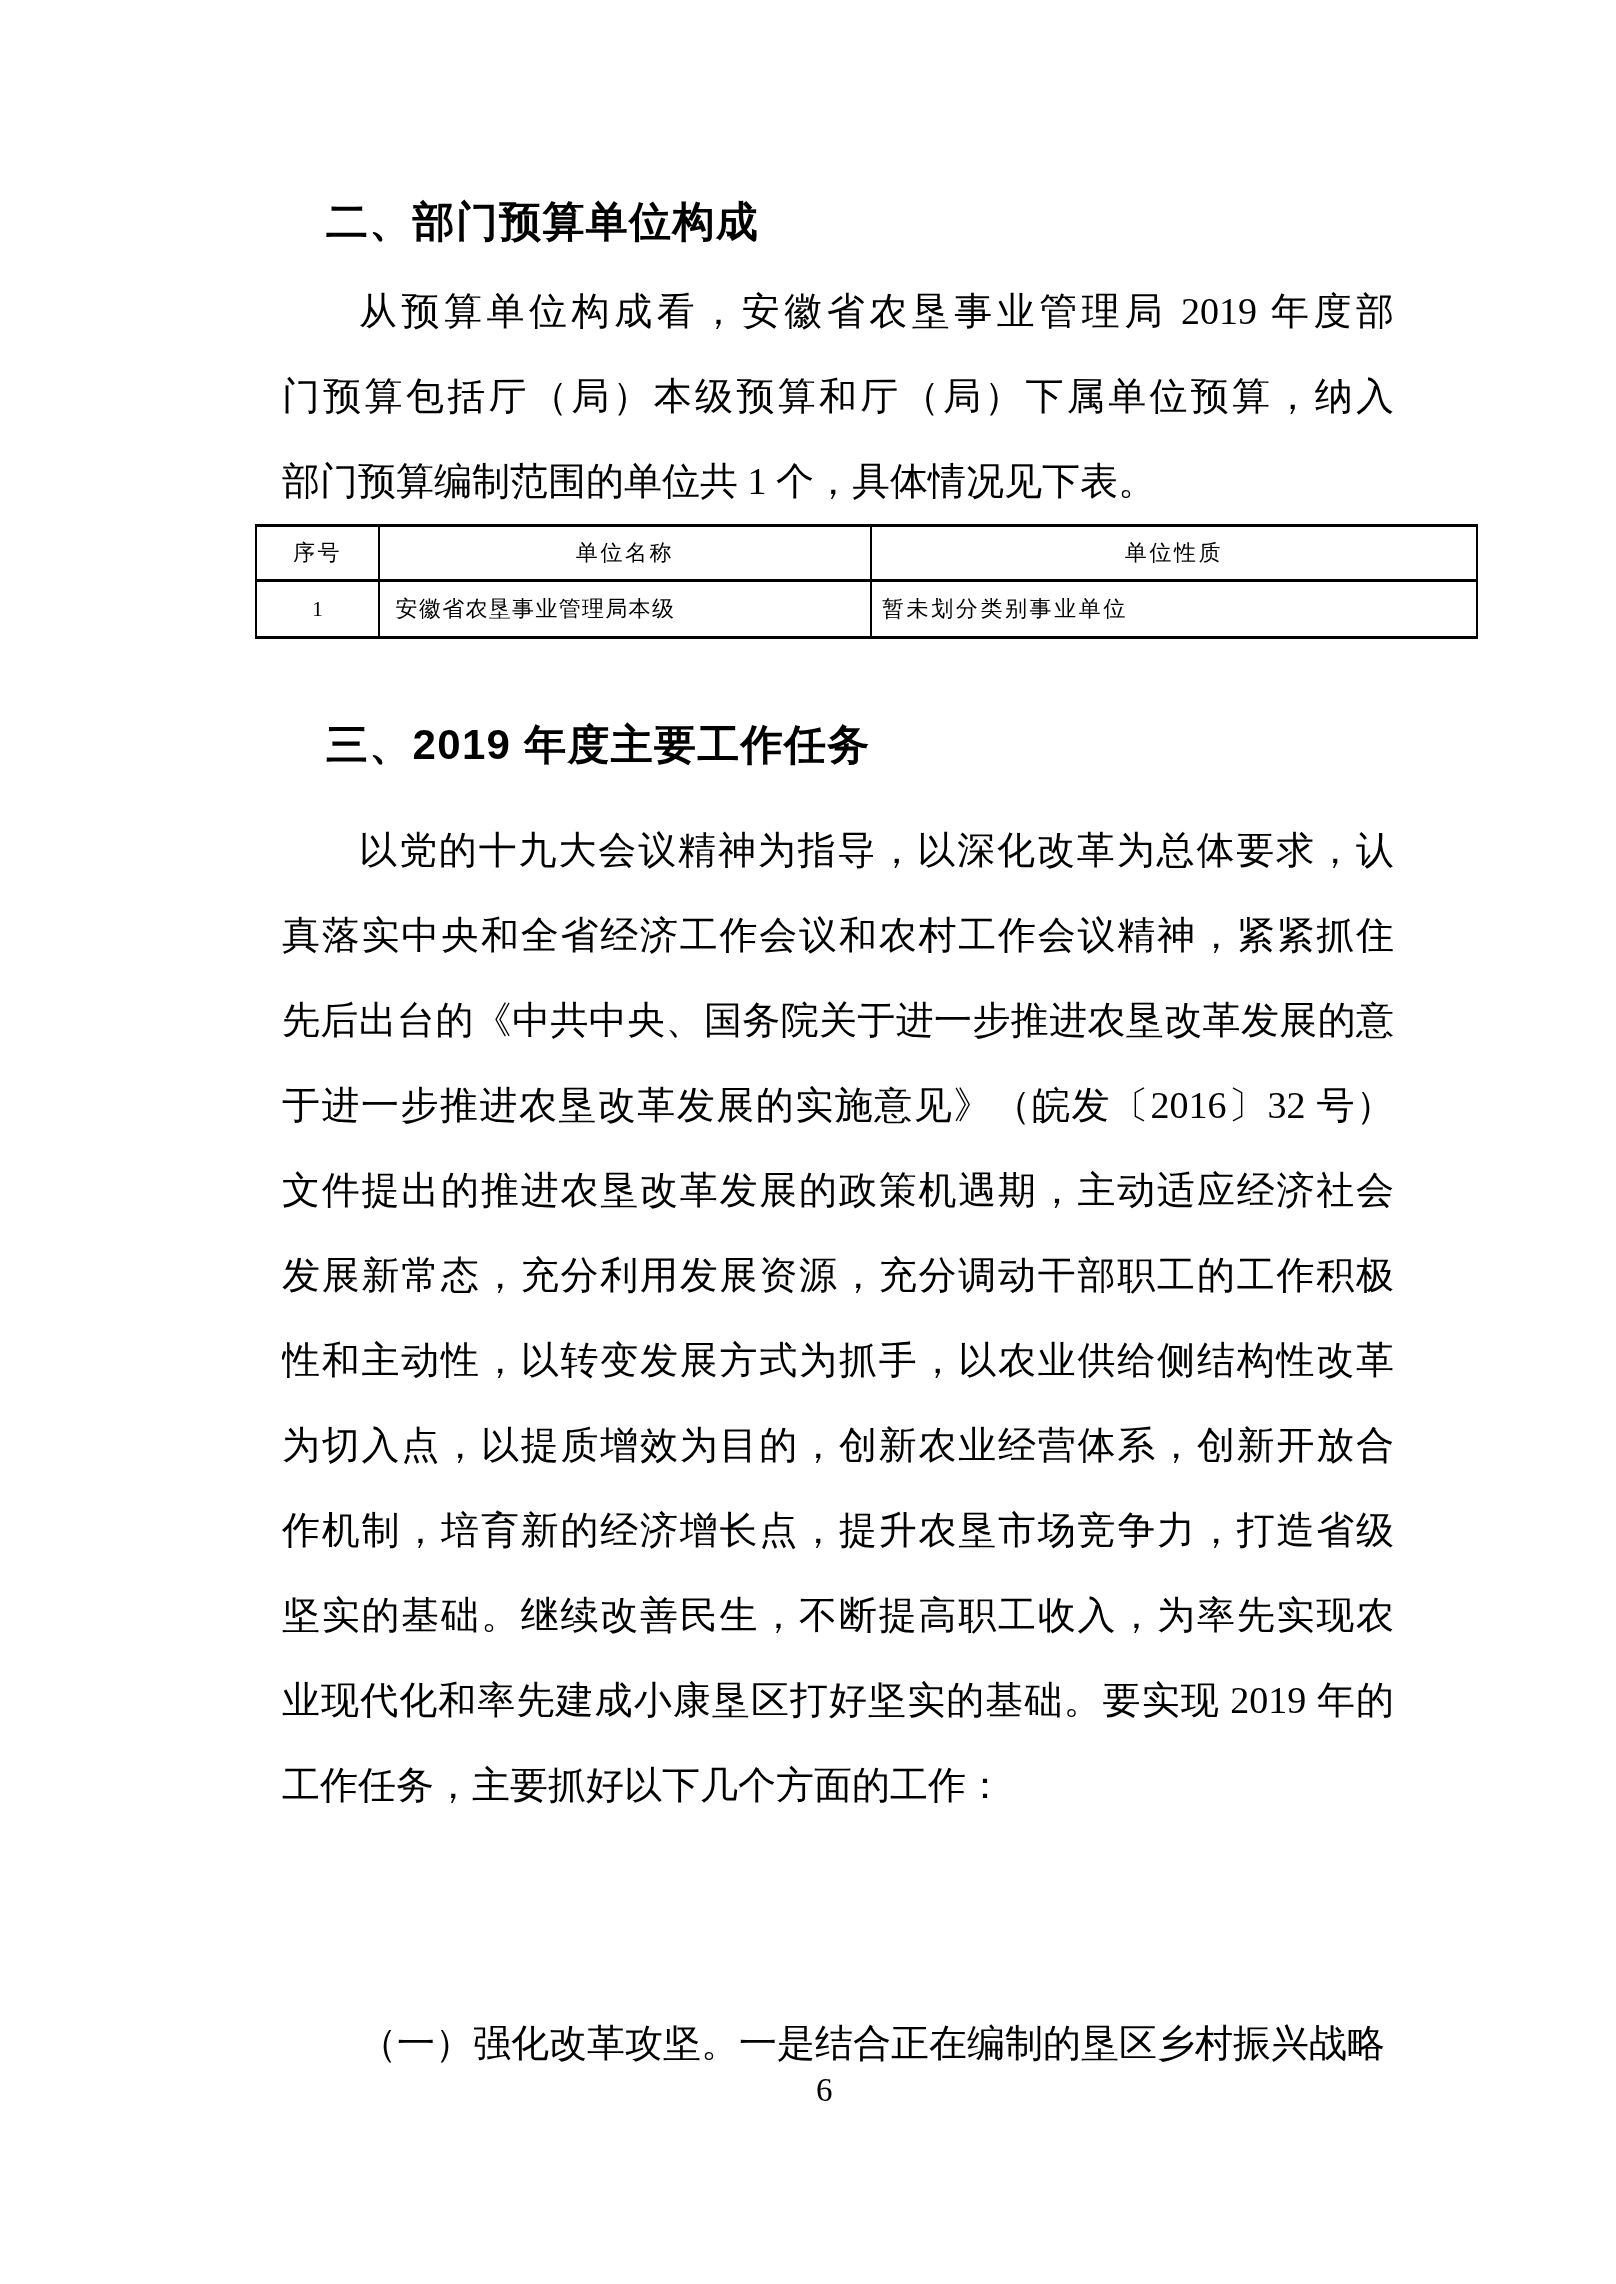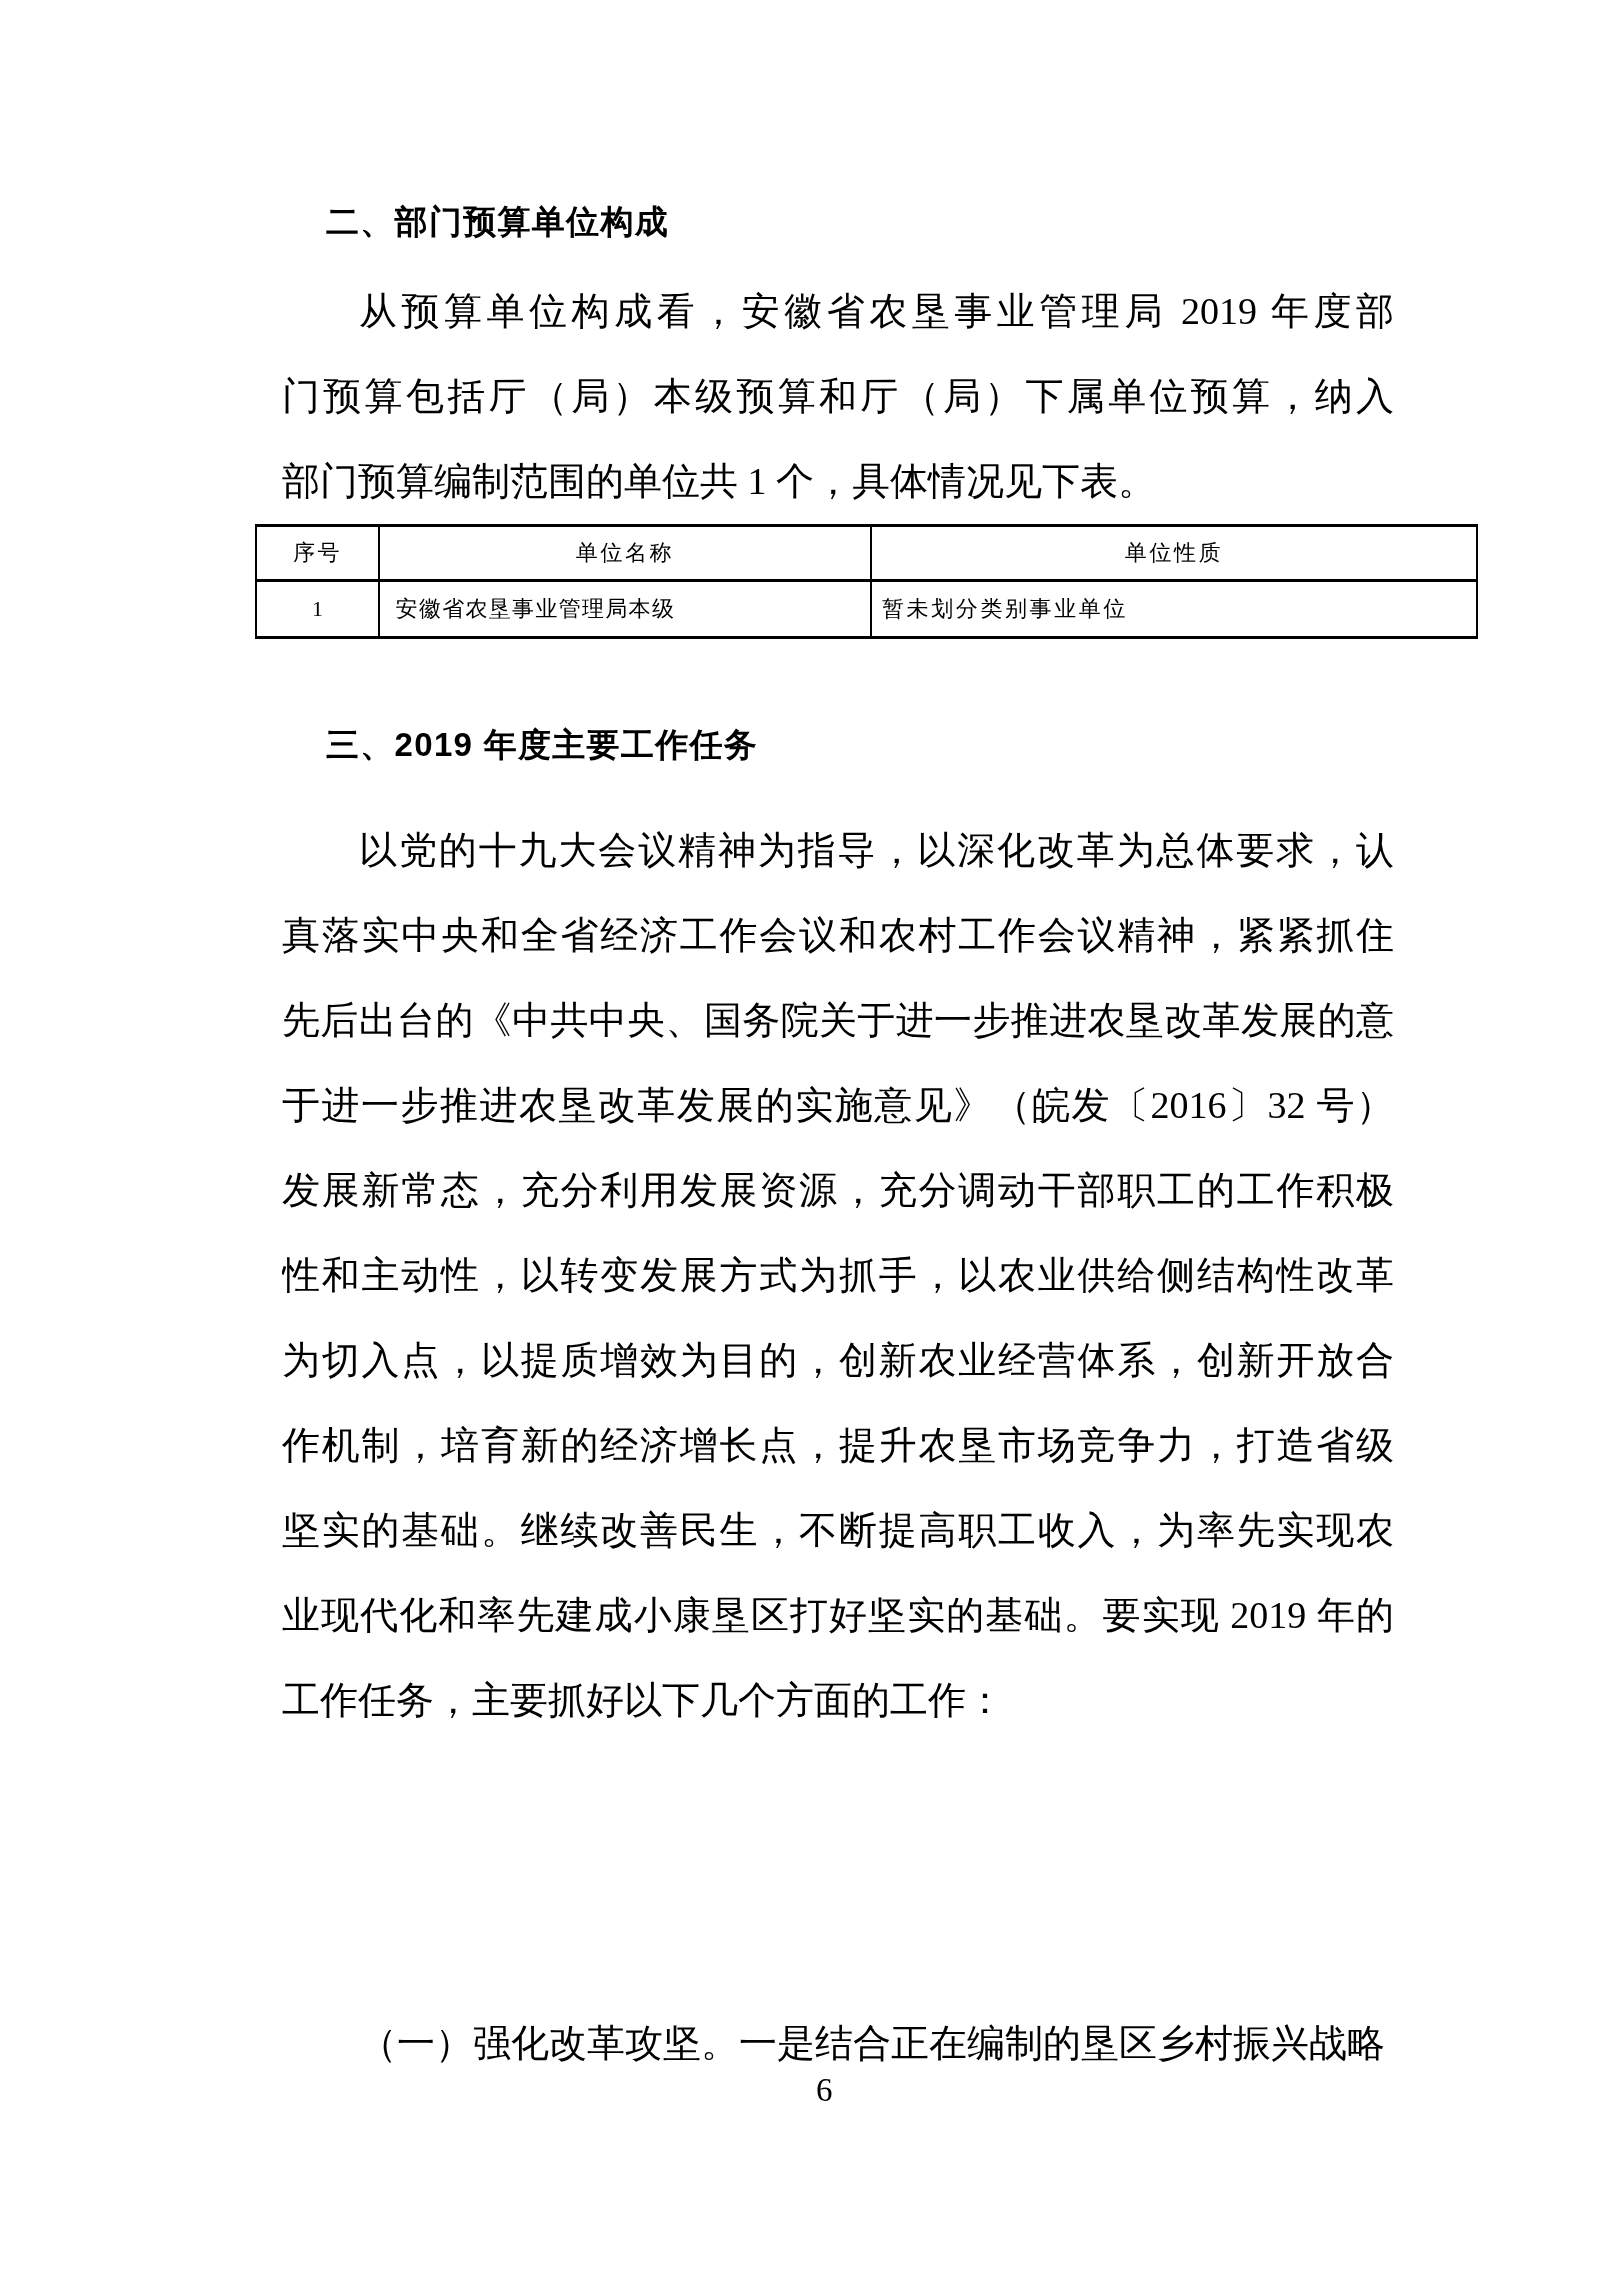--- a/index.html
+++ b/index.html
@@ -12,21 +12,21 @@
     font-family: "Liberation Serif", "DejaVu Serif", serif;
     overflow: hidden;
   }
   .heading {
     position: absolute;
     left: 238px;
     width: 1156px;
     padding-left: 88px;
     font-family: "Liberation Sans", "DejaVu Sans", sans-serif;
     font-weight: 700;
-    font-size: 33px;
+    font-size: 42px;
     line-height: 55px;
     letter-spacing: 1.3px;
     white-space: nowrap;
   }
   .para { position: absolute; left: 238px; width: 1156px; }
   .para .line {
     font-size: 38px;
     line-height: 85px;
     height: 85px;
     text-align: justify;
@@ -107,20 +107,21 @@
   </tbody>
     </table>
 
   <div class="heading" style="top: 717px;">三、2019 年度主要工作任务</div>
 
   <div class="para" style="top: 808px;">
     <div class="line first">以党的十九大会议精神为指导，以深化改革为总体要求，认</div>
     <div class="line">真落实中央和全省经济工作会议和农村工作会议精神，紧紧抓住</div>
     <div class="line">先后出台的《中共中央、国务院关于进一步推进农垦改革发展的意</div>
     <div class="line">于进一步推进农垦改革发展的实施意见》（皖发〔2016〕32 号）</div>
+    <div class="line">文件提出的推进农垦改革发展的政策机遇期，主动适应经济社会</div>
     <div class="line">发展新常态，充分利用发展资源，充分调动干部职工的工作积极</div>
     <div class="line">性和主动性，以转变发展方式为抓手，以农业供给侧结构性改革</div>
     <div class="line">为切入点，以提质增效为目的，创新农业经营体系，创新开放合</div>
     <div class="line">作机制，培育新的经济增长点，提升农垦市场竞争力，打造省级</div>
     <div class="line">坚实的基础。继续改善民生，不断提高职工收入，为率先实现农</div>
     <div class="line">业现代化和率先建成小康垦区打好坚实的基础。要实现 2019 年的</div>
     <div class="line last">工作任务，主要抓好以下几个方面的工作：</div>
   </div>
 
   <div class="para" style="top: 2001px;">

